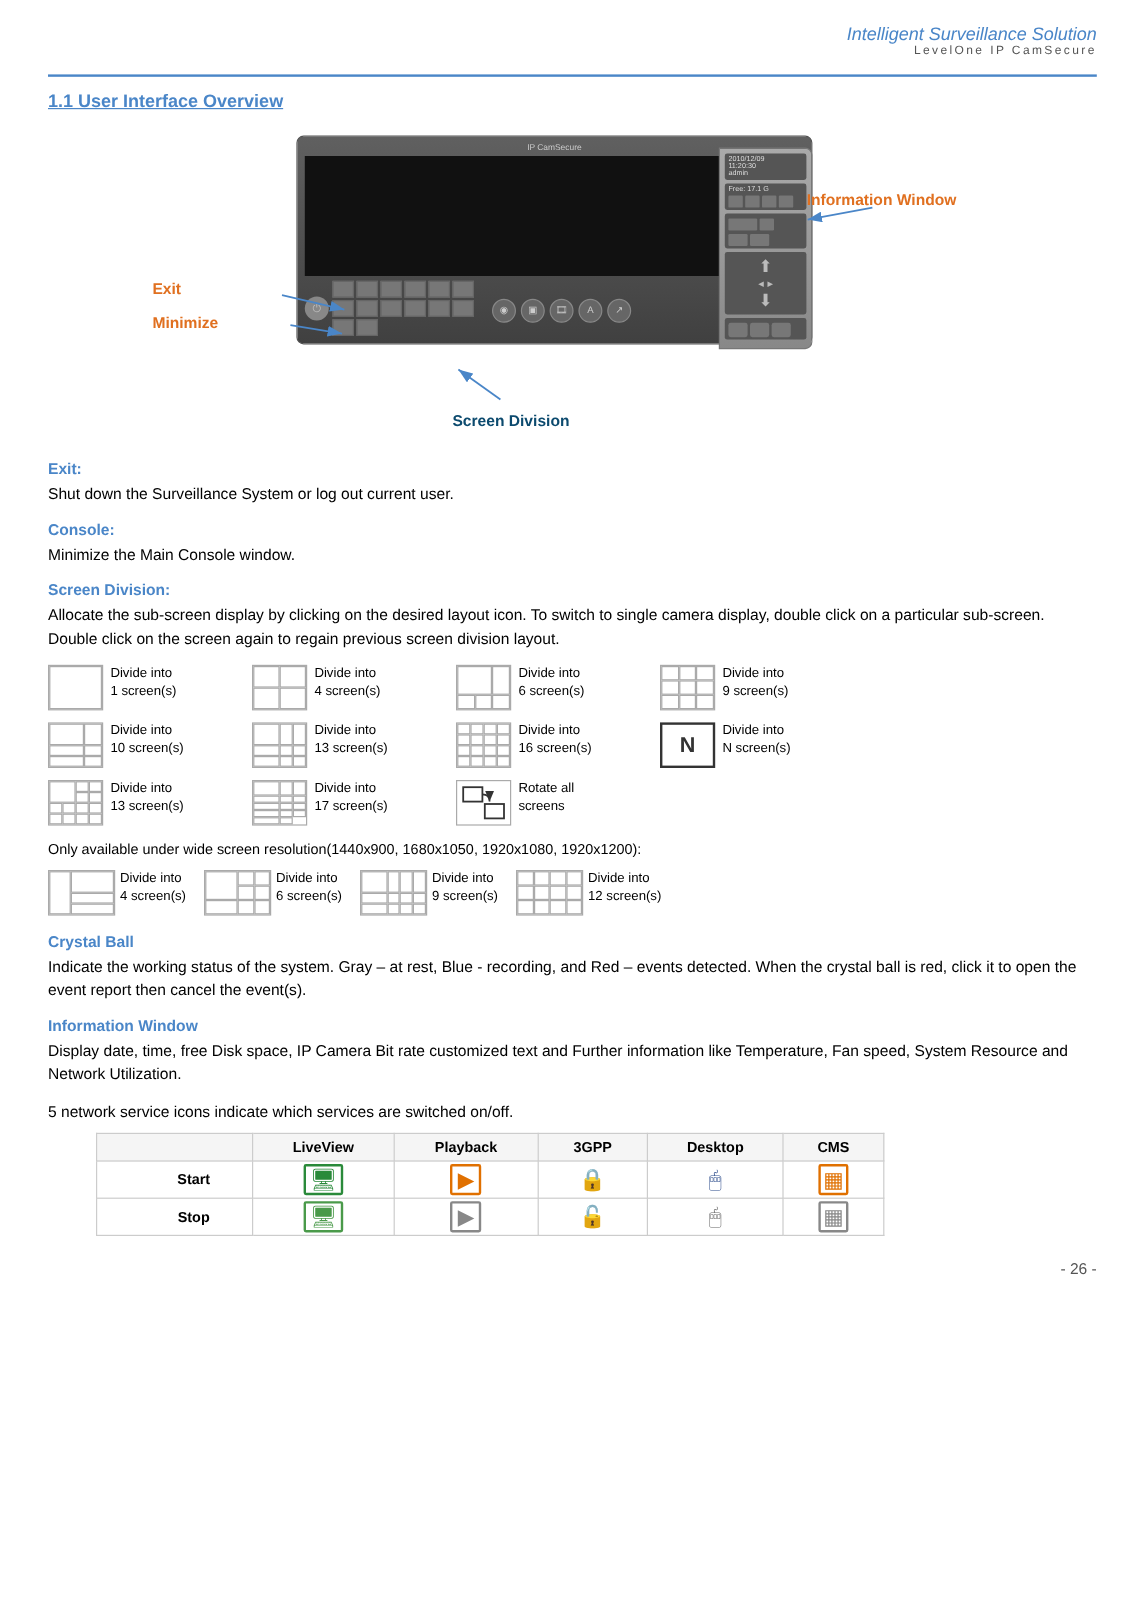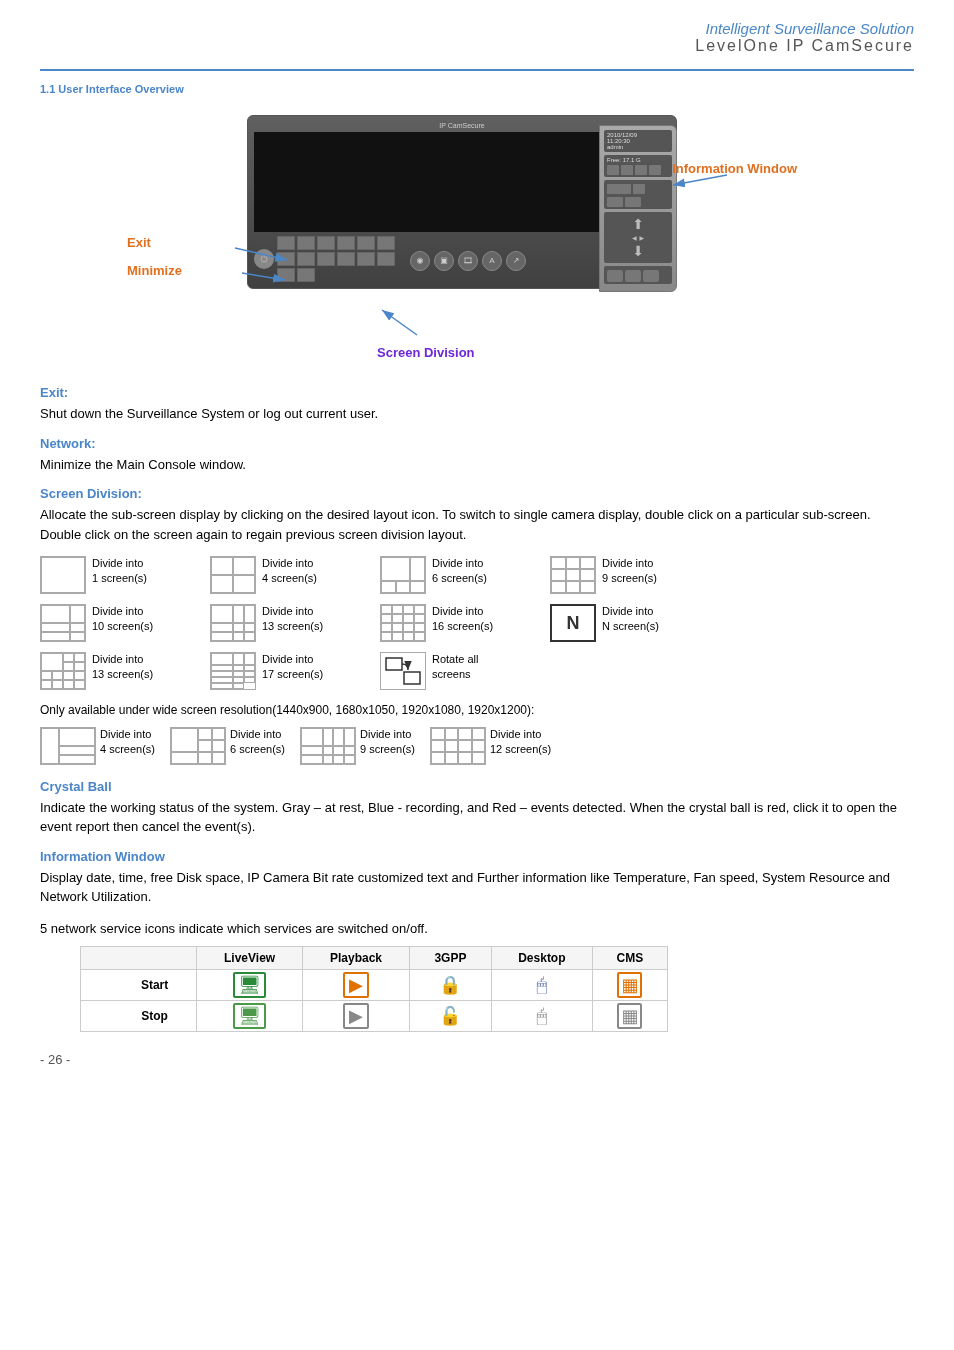--- a/index.html
+++ b/index.html
@@ -16,33 +16,34 @@
       text-align: right;
       margin-bottom: 14px;
     }
     .header-line1 {
       color: #4a86c8;
       font-size: 15px;
       font-style: italic;
     }
     .header-line2 {
       color: #555;
-      font-size: 16px;
+      font-size: 10px;
       letter-spacing: 2px;
     }
     .header-divider {
       border: none;
       border-top: 2px solid #4a86c8;
       margin-bottom: 12px;
     }
     .section-title {
       color: #4a86c8;
-      font-size: 11px;
+      font-size: 15px;
       font-weight: bold;
       margin-bottom: 10px;
+      text-decoration: underline;
     }
     .description-section {
       margin-bottom: 12px;
     }
     .desc-label {
       color: #4a86c8;
       font-weight: bold;
       font-size: 13px;
     }
     .desc-text {
@@ -137,39 +138,39 @@
       width: 56px;
       height: 38px;
       border: 1.5px solid #aaa;
       background: #fff;
       flex-shrink: 0;
     }
     
     .service-table {
       border-collapse: collapse;
       margin-top: 8px;
-      width: 588px;
+      width: 657px;
       margin-left: 40px;
     }
     .service-table td, .service-table th {
       border: 1px solid #ccc;
       padding: 4px 16px;
       text-align: center;
       font-size: 12px;
     }
     .service-table th {
       font-weight: bold;
       background: #f5f5f5;
     }
     .service-table td:first-child {
       font-weight: bold;
       padding-left: 48px;
     }
     .page-num {
-      text-align: left;
+      text-align: right;
       margin-top: 20px;
       font-size: 13px;
       color: #555;
     }
     .diagram-container {
       position: relative;
       width: 700px;
       height: 260px;
       margin: 0 auto 20px auto;
     }
@@ -276,21 +277,21 @@
       left: 0;
       top: 158px;
       color: #e07020;
       font-weight: bold;
       font-size: 13px;
     }
     .lbl-screendiv {
       position: absolute;
       left: 250px;
       bottom: 5px;
-      color: #6d28d9;
+      color: #0c4a6e;
       font-weight: bold;
       font-size: 13px;
     }
     .lbl-infowin {
       position: absolute;
       right: 30px;
       top: 55px;
       color: #e07020;
       font-weight: bold;
       font-size: 13px;
@@ -418,21 +419,21 @@
     <span style="color:#e07020; font-weight:bold; font-size:13px; display:block; line-height:1.4;">Information Window</span>
   </div>
 </div>
 
 <div class="description-section">
   <span class="desc-label">Exit:</span>
   <div class="desc-text">Shut down the Surveillance System or log out current user.</div>
 </div>
 
 <div class="description-section">
-  <span class="desc-label">Network:</span>
+  <span class="desc-label">Console:</span>
   <div class="desc-text">Minimize the Main Console window.</div>
 </div>
 
 <div class="description-section">
   <span class="desc-label">Screen Division:</span>
   <div class="desc-text">Allocate the sub-screen display by clicking on the desired layout icon.    To switch to single camera display, double click on a particular sub-screen. Double click on the screen again to regain previous screen division layout.</div>
 </div>
 
 <div class="grid-section">
 

